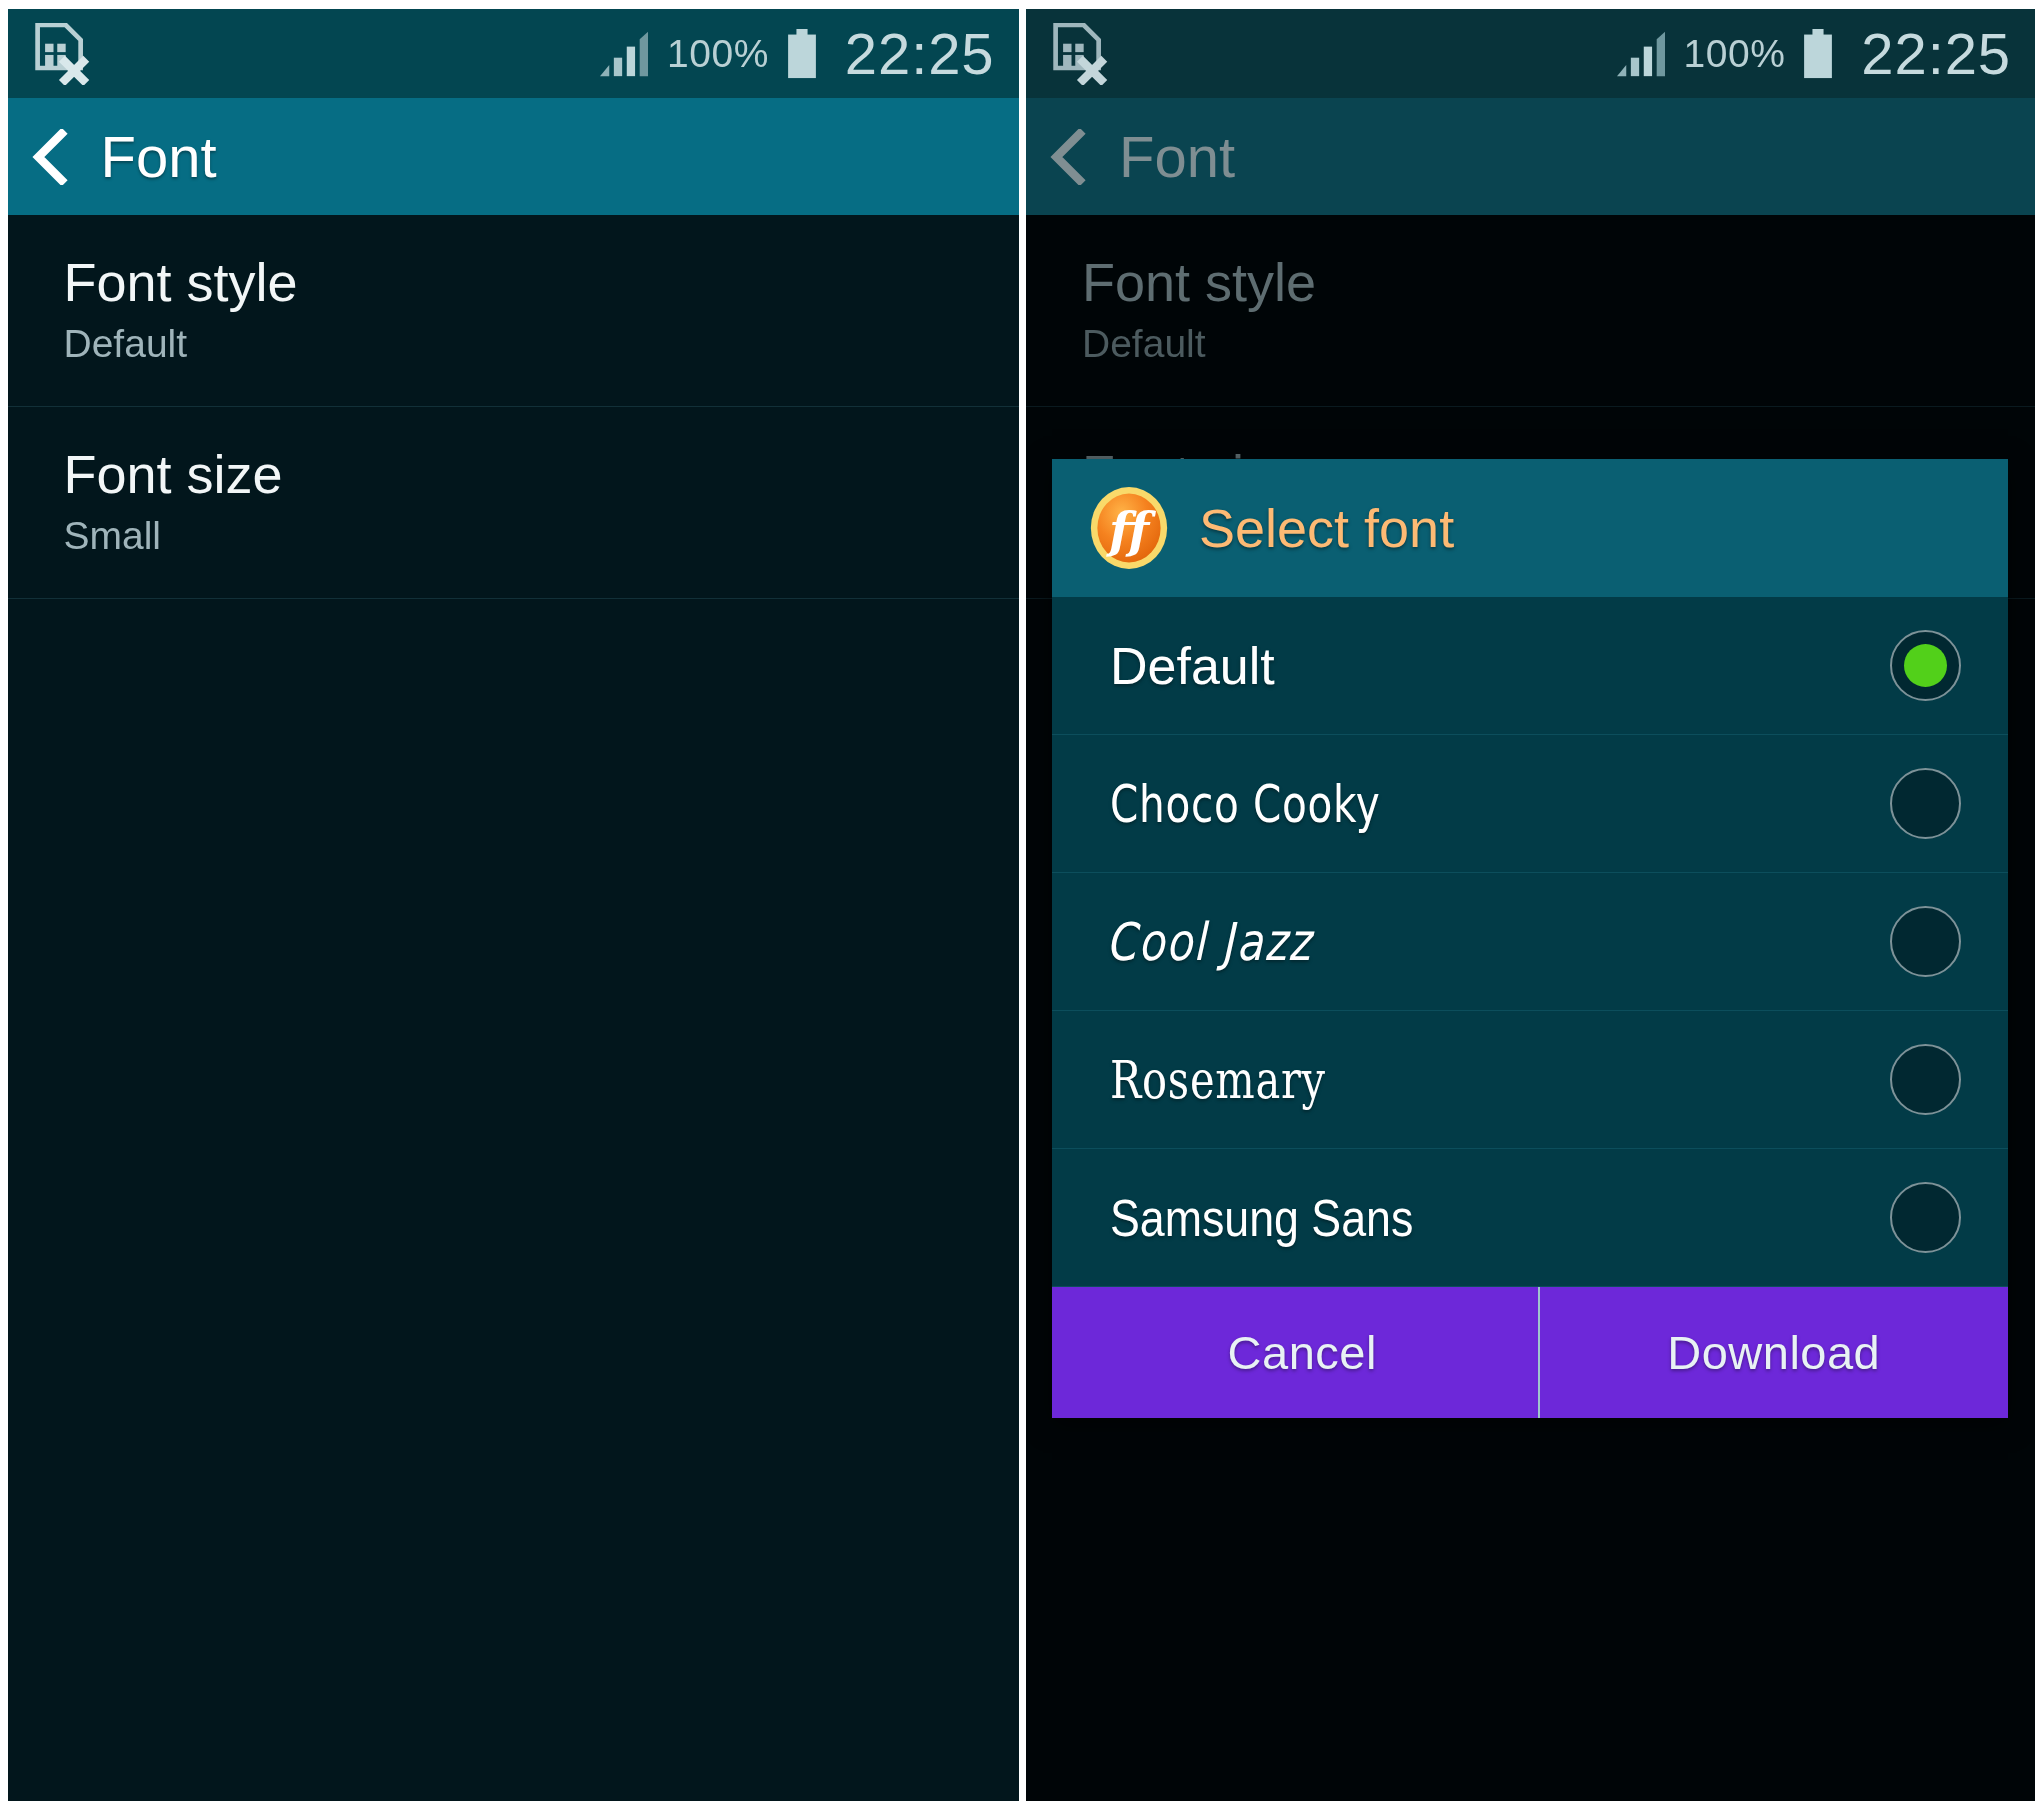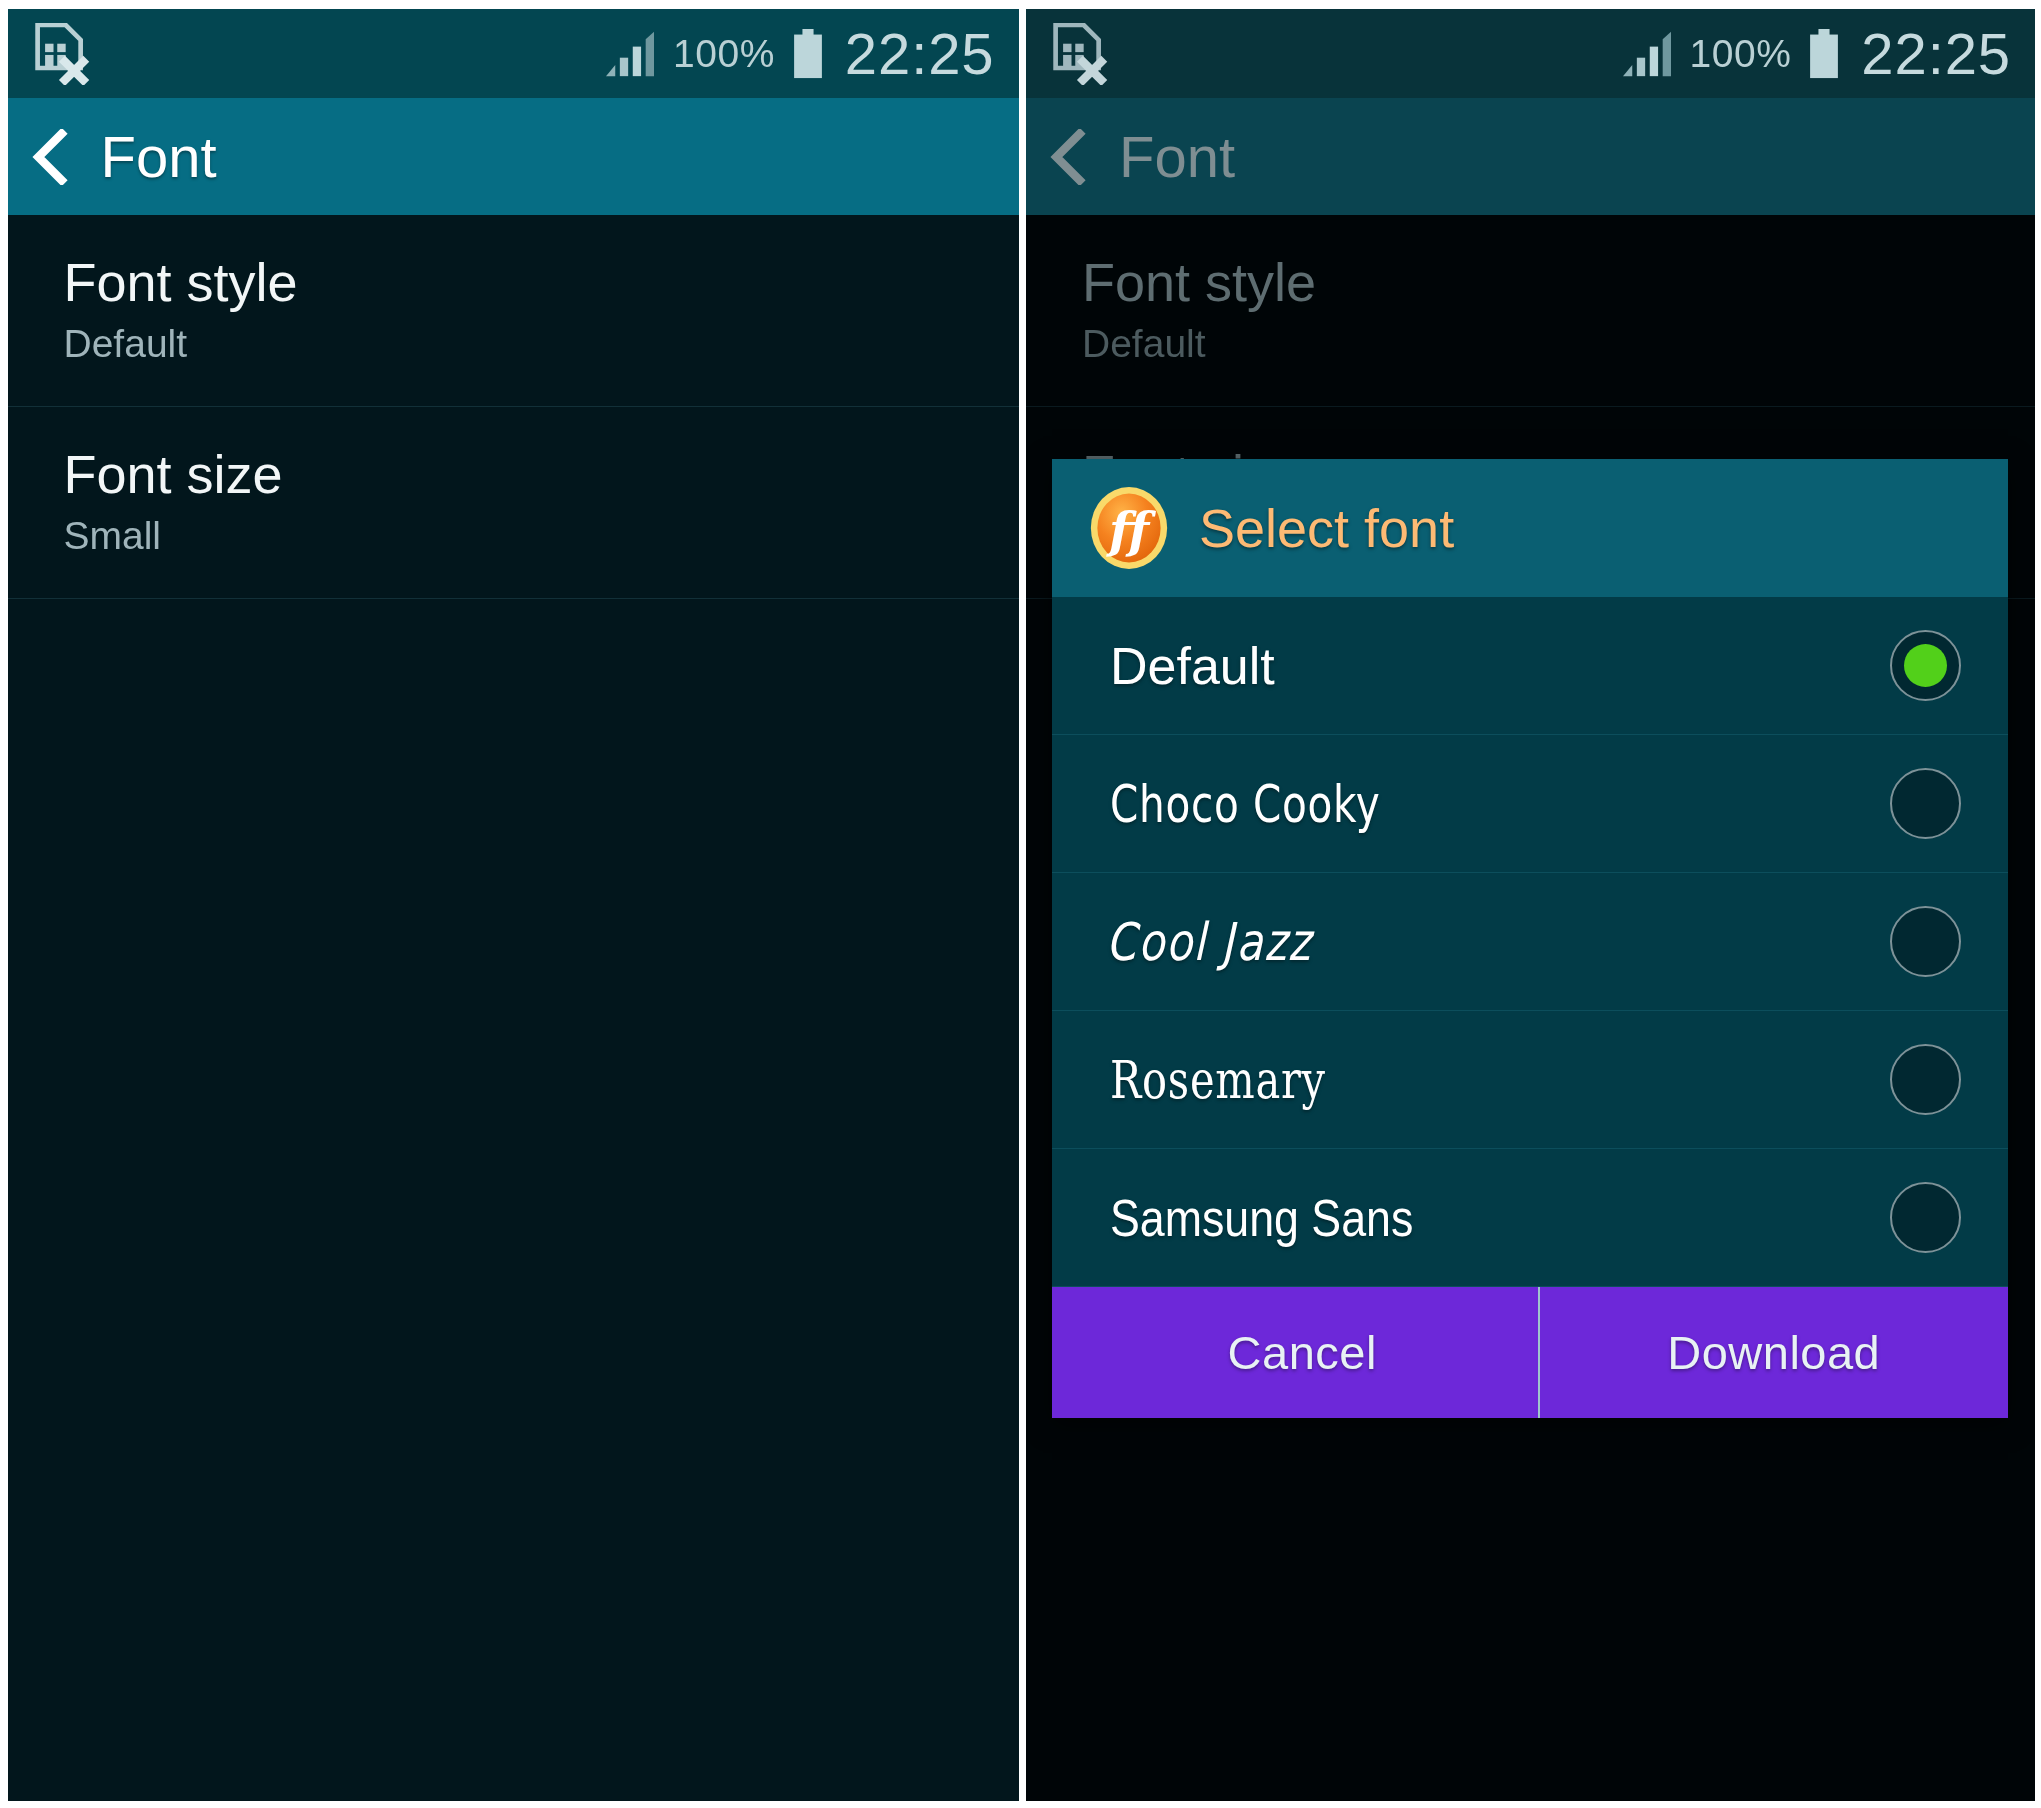--- a/index.html
+++ b/index.html
@@ -62,21 +62,21 @@
     font-weight: 400;
     letter-spacing: 0.5px;
     line-height: 1;
   }
   .sb-clock {
     color: #c6dade;
     font-size: 58px;
     font-weight: 300;
     letter-spacing: 0.9px;
     line-height: 1;
-    margin-left: 4px;
+    margin-left: 10px;
   }
 
   
   .action-bar {
     height: 117px;
     background: #066d84;
     display: flex;
     align-items: center;
     padding-left: 22px;
     box-sizing: border-box;

